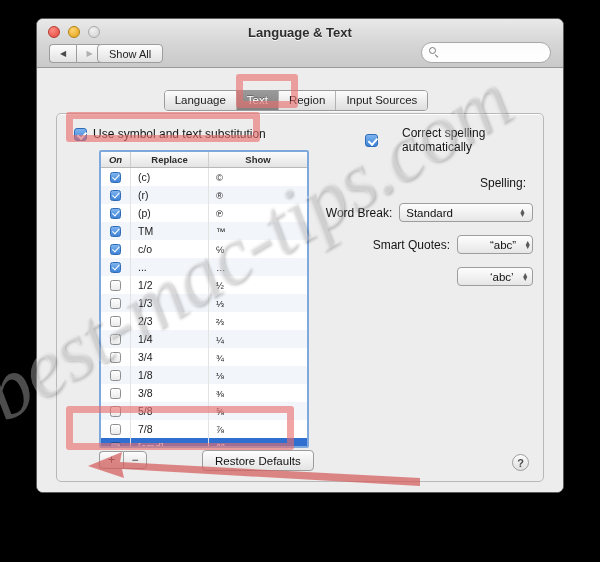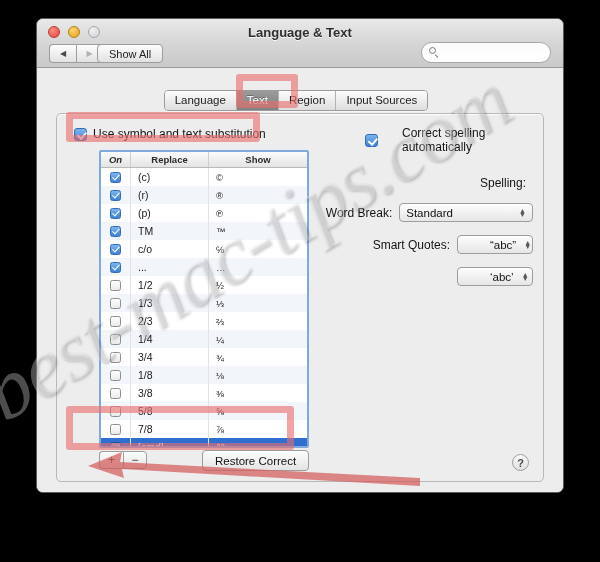--- a/index.html
+++ b/index.html
@@ -511,21 +511,21 @@
             </div>
 
           </div>
         </div>
 
         <div class="pmgroup">
           <div class="pmbtn">+</div>
           <div class="pmbtn">−</div>
         </div>
 
-        <div class="restore">Restore Correct</div>
+        <div class="restore">Restore Defaults</div>
 
         <div class="helpbtn">?</div>
 
         <div class="rightcol">
 
           <div class="spellrow">
             <span class="cb on"></span>
             <span>Correct spelling automatically</span>
           </div>
 

